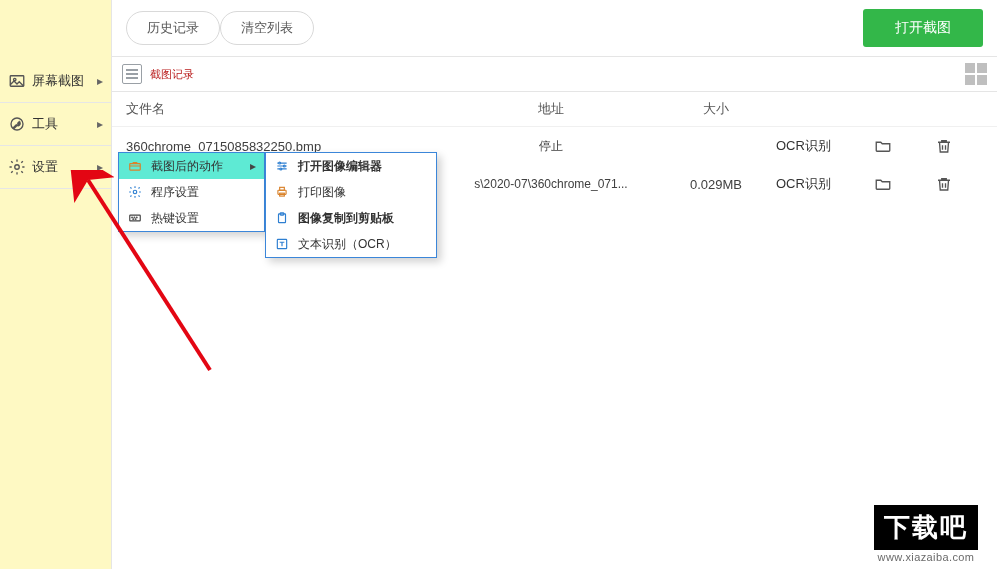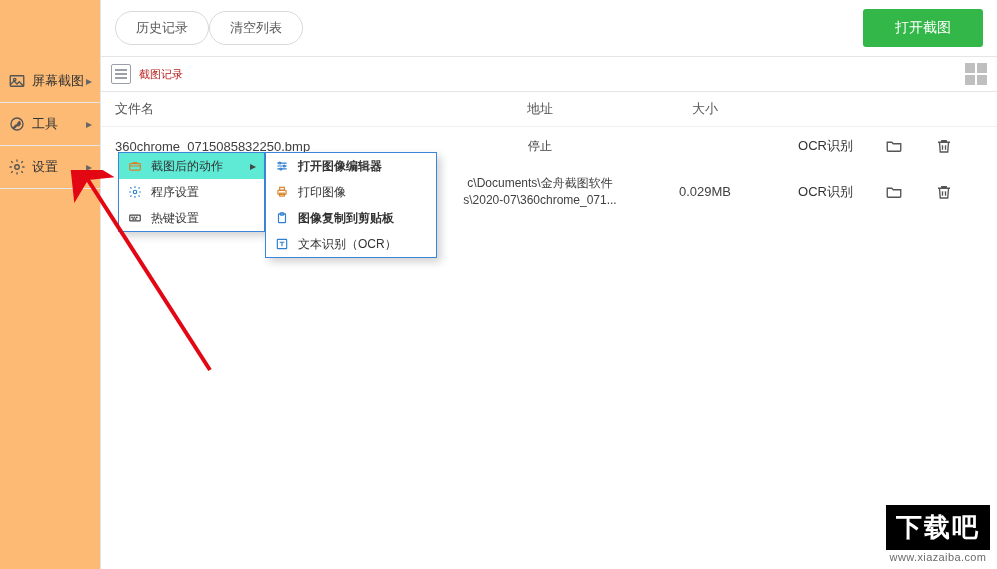--- a/index.html
+++ b/index.html
@@ -1,18 +1,18 @@
 <!DOCTYPE html>
 <html><head>
   <meta charset="utf-8">
   <style>
     * { margin: 0; padding: 0; box-sizing: border-box; }
     html, body { width: 997px; height: 569px; font-family: "Microsoft YaHei", Arial, sans-serif; font-size: 13px; color: #333; background: #fff; overflow: hidden; position: relative; }
     .app { display: flex; width: 100%; height: 100%; }
-    .sidebar { width: 101px; border-right: 1px solid #e5e5e5; padding-top: 60px; background: #fdba74; }
+    .sidebar { width: 112px; border-right: 1px solid #e5e5e5; padding-top: 60px; background: #fef9c3; }
     .side-item { display: flex; align-items: center; padding: 12px 8px; cursor: pointer; position: relative; }
     .side-item .side-icon { width: 18px; height: 18px; margin-right: 6px; display: inline-flex; align-items: center; justify-content: center; }
     .side-item .side-text { flex: 1; font-size: 13px; color: #333; }
     .side-item .side-arrow { color: #666; font-size: 12px; }
     .main { flex: 1; display: flex; flex-direction: column; position: relative; }
     .topbar { height: 56px; display: flex; align-items: center; padding: 0 14px; }
     .pill-btn { border: 1px solid #d9d9d9; border-radius: 18px; padding: 7px 20px; background: #fff; color: #595959; font-size: 13px; cursor: pointer; }
     .spacer { flex: 1; }
     .primary-btn { background: #33b749; color: #fff; border: none; border-radius: 3px; padding: 10px 32px; font-size: 14px; cursor: pointer; }
     .panel-head { display: flex; align-items: center; border-top: 1px solid #e5e5e5; border-bottom: 1px solid #e5e5e5; padding: 6px 10px; background: #fff; }
@@ -21,39 +21,39 @@
     .panel-title { flex: 1; color: #b91c1c; font-size: 11px; }
     .grid-toggle { display: grid; grid-template-columns: 10px 10px; grid-template-rows: 10px 10px; gap: 2px; }
     .grid-toggle i { background: #bfbfbf; }
     .table { width: 100%; }
     .thead { display: flex; padding: 8px 14px; color: #555; font-size: 13px; border-bottom: 1px solid #f0f0f0; }
     .col-name { width: 320px; }
     .col-addr { width: 210px; text-align: center; }
     .col-size { width: 120px; text-align: center; }
     .col-ops { flex: 1; text-align: center; }
     .trow { display: flex; align-items: center; padding: 10px 14px; font-size: 13px; color: #404040; }
-    .ops { display: flex; align-items: center; gap: 32px; justify-content: flex-end; padding-right: 30px; }
+    .ops { display: flex; align-items: center; gap: 32px; justify-content: space-between; padding-right: 30px; }
     .ocr { cursor: pointer; color: #333; }
     .ibtn { width: 18px; height: 18px; display: inline-flex; align-items: center; justify-content: center; color: #555; cursor: pointer; }
     
     .menu1 { position: absolute; top: 152px; left: 118px; width: 147px; background: #fff; border: 1px solid #3b86d9; box-shadow: 4px 4px 8px rgba(0,0,0,0.18); z-index: 20; }
     .menu1 .row { display: flex; align-items: center; height: 26px; padding: 0 8px 0 6px; cursor: pointer; }
     .menu1 .row .micon { width: 20px; display: inline-flex; align-items: center; justify-content: center; margin-right: 6px; }
     .menu1 .row .mtext { flex: 1; font-size: 12px; }
     .menu1 .row .marrow { color: #444; font-size: 12px; }
     .menu1 .row.hl { background: #5eead4; }
     .menu2 { position: absolute; top: 152px; left: 265px; width: 172px; background: #fff; border: 1px solid #3b86d9; box-shadow: 4px 4px 8px rgba(0,0,0,0.18); z-index: 21; }
     .menu2 .row { display: flex; align-items: center; height: 26px; padding: 0 8px 0 6px; cursor: pointer; }
     .menu2 .row .micon { width: 20px; display: inline-flex; align-items: center; justify-content: center; margin-right: 6px; }
     .menu2 .row .mtext { flex: 1; font-size: 12px; }
     .menu2 .row.bold .mtext { font-weight: bold; }
     
     .annot-arrow { position: absolute; top: 170px; left: 40px; width: 200px; height: 210px; z-index: 30; pointer-events: none; }
     
-    .watermark { position: absolute; right: 7px; bottom: 6px; text-align: center; z-index: 5; }
+    .watermark { position: absolute; right: 19px; bottom: 6px; text-align: center; z-index: 5; }
     .wm-top { background: #000; color: #fff; font-weight: 900; font-size: 26px; padding: 3px 8px; letter-spacing: 2px; border: 2px solid #000; }
     .wm-url { font-size: 11px; color: #6a6a6a; letter-spacing: 0.4px; margin-top: 1px; }
     .addr-cell { font-size: 12px; line-height: 1.4; }
     .col-ops-body { flex: 1; }
     .sep { height: 1px; background: #e6e6e6; width: 100%; }
   </style>
 </head>
 <body>
 
 <div class="app">
@@ -139,21 +139,20 @@
             <svg width="18" height="18" viewBox="0 0 24 24" fill="none" stroke="#555" stroke-width="1.8">
                 <path d="M4 7h16M9 7V5h6v2M6 7l1 13h10l1-13M10 11v6M14 11v6"></path>
               </svg>
           </span>
         </div>
       </div>
 
       <div class="trow">
         <div class="col-name"></div>
         <div class="col-addr addr-cell">
-          <div>c\Documents\金舟截图软件</div>
           <div>s\2020-07\360chrome_071...</div>
         </div>
         <div class="col-size">0.029MB</div>
         <div class="col-ops-body ops">
           <span class="ocr">OCR识别</span>
           <span class="ibtn">
             <svg width="18" height="18" viewBox="0 0 24 24" fill="none" stroke="#555" stroke-width="1.8">
                 <path d="M3 7h6l2 2h10v9a1 1 0 0 1-1 1H4a1 1 0 0 1-1-1V7z"></path>
               </svg>
           </span>

